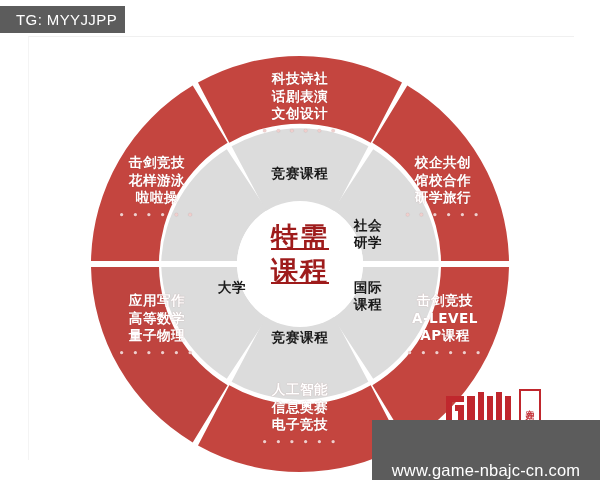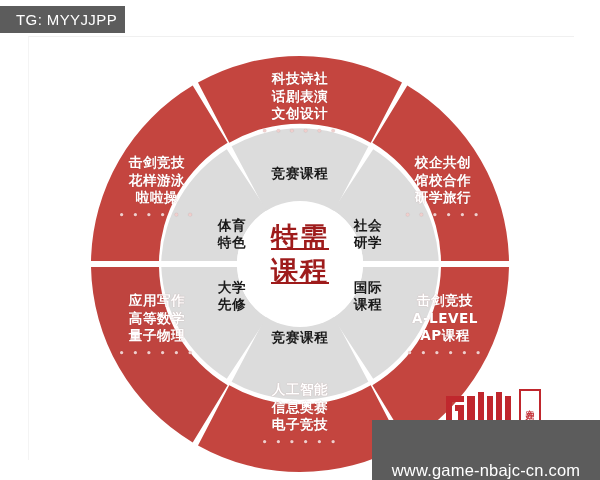--- a/index.html
+++ b/index.html
@@ -284,27 +284,22 @@
       <span class="ln">国际</span>
       <span class="ln">课程</span>
     </div>
 
     <div class="inner-text" style="left:246px; top:305px; width:108px;">
       <span class="ln">竞赛课程</span>
     </div>
 
     <div class="inner-text" style="left:194px; top:255px; width:76px;">
       <span class="ln">大学</span>
-      <span class="ln">先修</span>
-    </div>
-
-    <div class="inner-text" style="left:194px; top:193px; width:76px;">
-      <span class="ln">体育</span>
-      <span class="ln">特色</span>
-    </div>
+    </div>
+
 
     
     <div id="core-text">
       <span class="ln">特需</span>
       <span class="ln">课程</span>
     </div>
   </div>
 
   <div id="logo">
     <svg width="120" height="56" viewBox="0 0 120 56">

